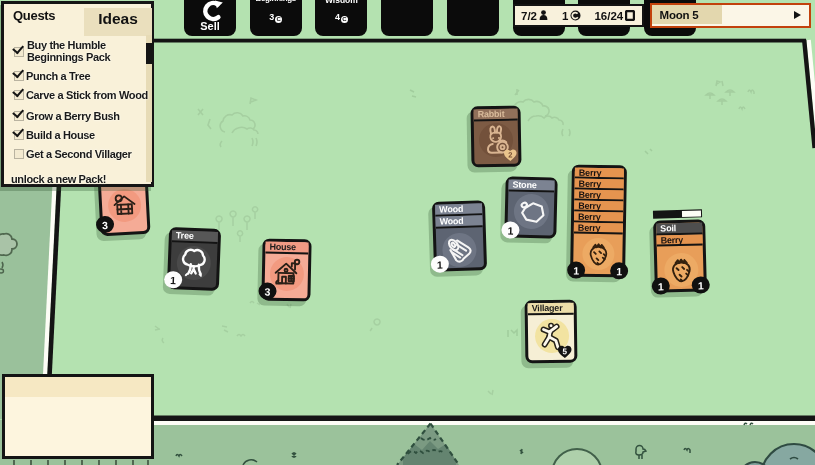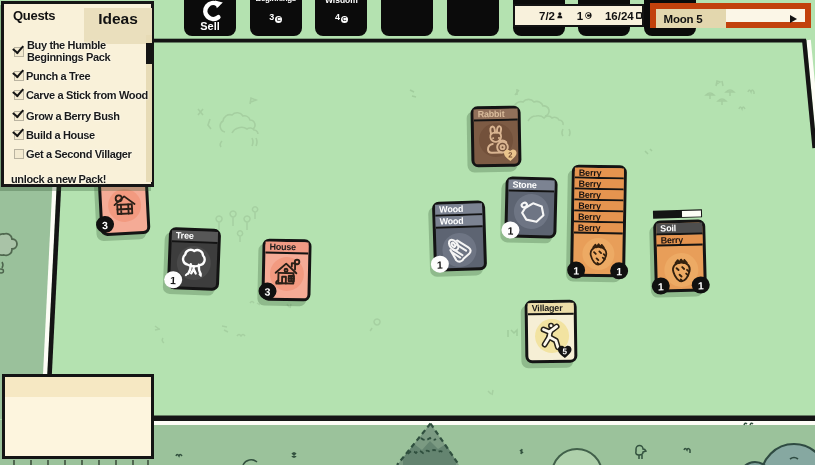--- a/index.html
+++ b/index.html
@@ -15,21 +15,21 @@
 .badge{position:absolute;width:18px;height:17px;border-radius:50%;font-size:10.5px;font-weight:700;display:flex;align-items:center;justify-content:center;}
 .bw{background:#fdfdfd;color:#141414;}
 .bb{background:#101010;color:#fff;}
 
 #quests{position:absolute;left:1px;top:1px;width:153px;height:186px;box-sizing:border-box;background:#f9f1d9;border:3px solid #151515;box-shadow:-3px 4px 0 rgba(47,82,47,.3);}
 .qrow{position:absolute;font-size:11px;font-weight:700;color:#1a1a1a;white-space:nowrap;letter-spacing:-.35px;text-shadow:0 0 2px #fffdf2,0 0 2px #fffdf2;}
 .cbx{position:absolute;width:8px;height:8px;border:1.5px solid #b9b3a0;background:#f3ead0;}
 .chk{position:absolute;width:7.5px;height:4.5px;border-left:2.6px solid #151515;border-bottom:2.6px solid #151515;transform:rotate(-49deg);}
 
 #resbar{position:absolute;left:513px;top:4px;width:131px;height:23px;box-sizing:border-box;background:#f8f1dc;border:2.5px solid #131313;display:flex;align-items:center;font-size:11.5px;font-weight:700;color:#111;}
-#moonbar{position:absolute;left:649.5px;top:3px;width:161px;height:25px;box-sizing:border-box;background:#fbf6e7;border:6px solid #c2410c;}
+#moonbar{position:absolute;left:649.5px;top:3px;width:161px;height:25px;box-sizing:border-box;background:#fbf6e7;border:2px solid #c2410c;}
 </style>
 </head>
 <body>
 <div id="scene">
 
 <svg class="abs" style="left:0;top:0" width="815" height="465" viewBox="0 0 815 465">
 
   <rect x="0" y="0" width="815" height="465" fill="#b4e2b0"></rect>
 
   <polygon points="0,40 63,40 44,419 0,419" fill="#9ac19b"></polygon>
@@ -166,21 +166,21 @@
 <div class="topcard" style="left:446.8px;"></div>
 
 <div class="topcard" style="left:512.5px;"></div>
 
 <div class="topcard" style="left:578.2px;"></div>
 
 <div class="topcard" style="left:643.9px;"></div>
 
 <div id="resbar">
 
-  <span style="margin-left:24px;">7/2</span>
+  <span style="margin-left:6px;">7/2</span>
   <svg style="margin-left:2px;" width="9" height="11" viewBox="0 0 9 11">
         <circle cx="4.5" cy="2.6" r="2.4" fill="#131313"></circle>
         <path d="M.6,10 q0,-5 3.9,-5 q3.9,0 3.9,5 z" fill="#131313"></path>
       </svg>
 
   <span style="margin-left:14px;">1</span>
   <svg style="margin-left:2px;" width="11" height="11" viewBox="0 0 11 11">
         <circle cx="5.5" cy="5.5" r="5" fill="#131313"></circle>
         <path d="M7.6,3.6 a3,3 0 1 0 0.2,3.6" fill="none" stroke="#f8f1dc" stroke-width="1.7"></path>
       </svg>
@@ -401,21 +401,21 @@
   <svg class="abs" style="right:2px;bottom:1px;" width="15" height="14" viewBox="0 0 22 20">
     <path d="M11,19 C3,13 0,9 1.5,4.5 C3,0.5 8,0 11,3.5 C14,0 19,0.5 20.5,4.5 C22,9 19,13 11,19 Z" fill="#131313"></path>
     <text x="11" y="13.5" text-anchor="middle" font-size="12" font-weight="700" fill="#fff" font-family="Liberation Sans,sans-serif">5</text>
   </svg>
 </div>
 
 <div id="quests">
 
   <div class="abs" style="left:9px;top:4px;font-size:13px;font-weight:700;color:#111;letter-spacing:-.3px;">Quests</div>
 
-  <div class="abs" style="left:80px;top:4px;width:68px;height:36px;background:#eadfbd;text-align:center;font-size:15.5px;font-weight:700;color:#111;line-height:21px;">Ideas</div>
+  <div class="abs" style="left:80px;top:4px;width:68px;height:28px;background:#eadfbd;text-align:center;font-size:15.5px;font-weight:700;color:#111;line-height:21px;">Ideas</div>
 
   <div class="abs" style="left:142px;top:31px;width:5.5px;height:147px;background:#e7dbb6;"></div>
 
   <div class="abs" style="left:142px;top:39px;width:5.5px;height:21px;background:#141414;"></div>
 
   <div class="qrow" style="left:23px;top:35px;">Buy the Humble<br>Beginnings Pack</div>
   <div class="cbx" style="left:10px;top:43px;"></div>
       <div class="chk" style="left:8.5px;top:41px;"></div>
 
   <div class="qrow" style="left:22px;top:66px;">Punch a Tree</div>

